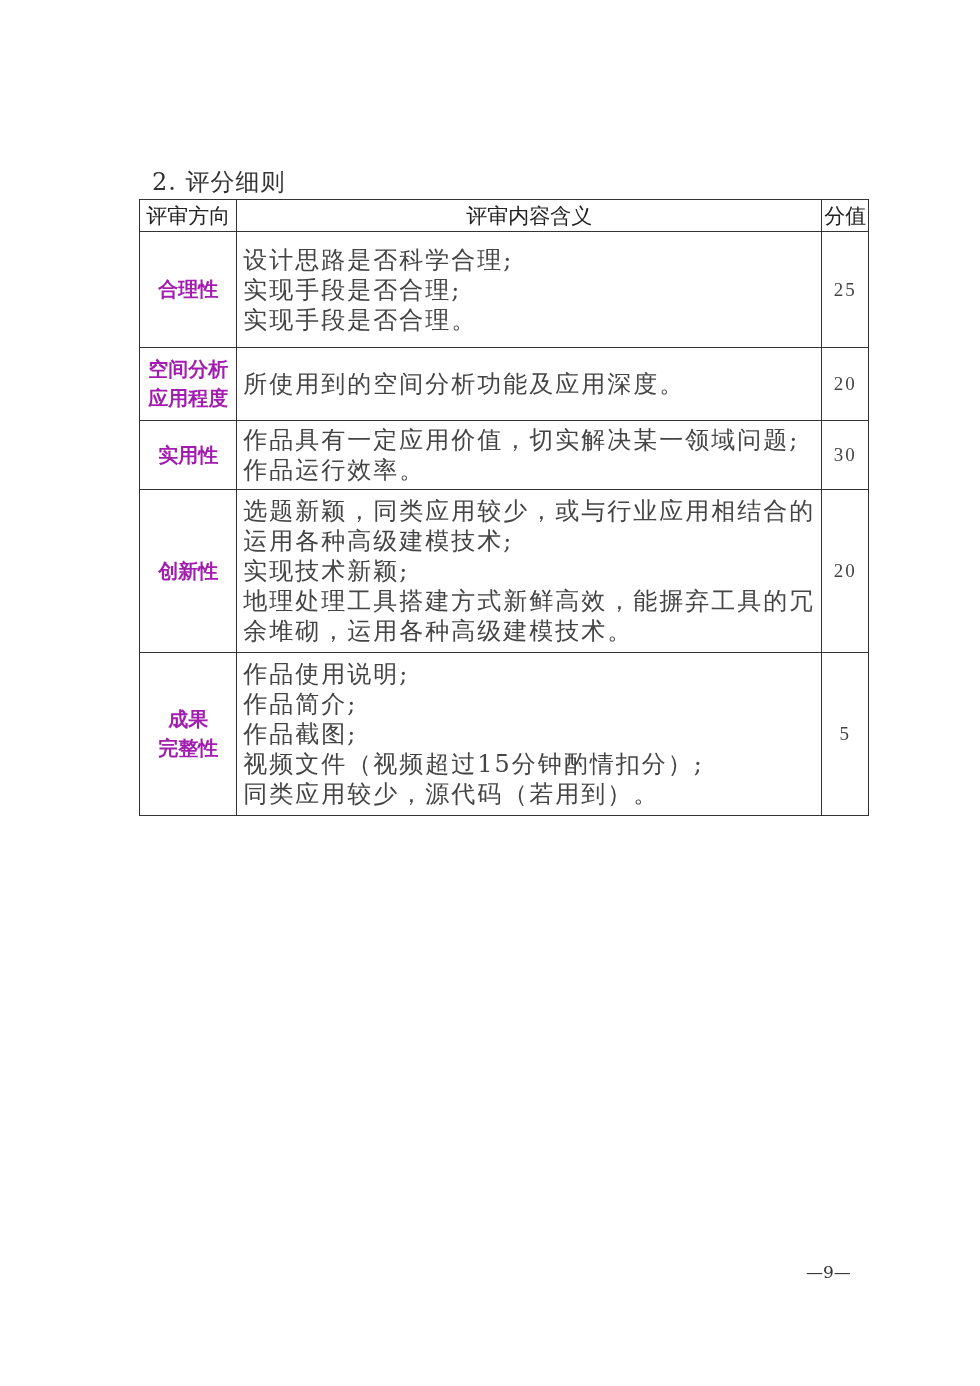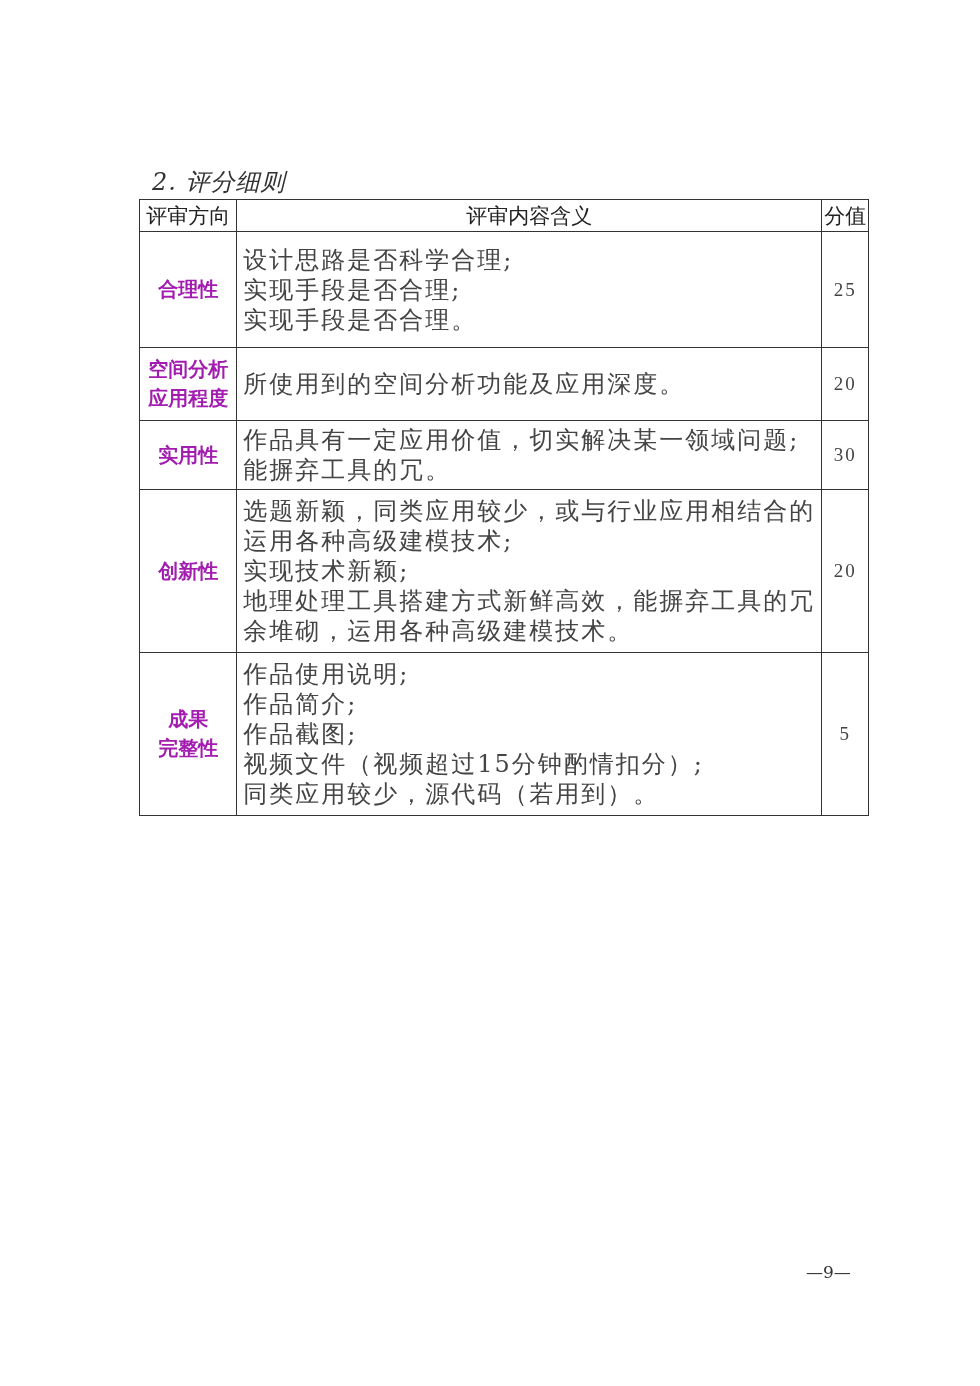--- a/index.html
+++ b/index.html
@@ -1,18 +1,18 @@
 <!DOCTYPE html>
 <html><head>
 <meta charset="utf-8">
 <style>
   html, body { margin:0; padding:0; background:#ffffff; }
   body { width:980px; height:1386px; position:relative; overflow:hidden;
          font-family:"DejaVu Serif","Liberation Serif",serif; color:#333; }
-  .section-title { position:absolute; left:152px; top:166px; font-size:24px; color:#333; letter-spacing:1px;font-style:italic; }
+  .section-title { position:absolute; left:152px; top:166px; font-size:24px; color:#333; letter-spacing:1px; }
   table.score { position:absolute; left:139px; top:199px; width:730px; border-collapse:collapse; }
   table.score td, table.score th { border:1.5px solid #333; }
   table.score th { font-family:"DejaVu Sans","Liberation Sans",sans-serif; font-weight:normal;
                    font-size:21px; height:31px; padding:0; color:#222; }
   td.dir { width:122px; text-align:center; font-family:"DejaVu Sans","Liberation Sans",sans-serif;
            font-weight:bold; font-size:20px; line-height:29px; color:#a21caf; }
   td.content { padding:4px 6px; font-size:24px; line-height:30px; color:#444; letter-spacing:2px; vertical-align:middle; }
   td.score-val { width:84px; text-align:center; font-size:19px; color:#444; letter-spacing:2px;font-family:Liberation Serif, serif; }
   .line { display:block; white-space:nowrap; }
   .page-number { position:absolute; left:806px; top:1262px; font-size:17px; color:#333; }
@@ -51,21 +51,21 @@
         <span class="line">所使用到的空间分析功能及应用深度。</span>
       </td>
       <td class="score-val">20</td>
     </tr>
     <tr style="height:65px">
       <td class="dir">
           <span class="line">实用性</span>
         </td>
       <td class="content">
         <span class="line">作品具有一定应用价值，切实解决某一领域问题;</span>
-        <span class="line">能摒弃工具的冗。</span>
+        <span class="line">作品运行效率。</span>
       </td>
       <td class="score-val">30</td>
     </tr>
     <tr style="height:163px">
       <td class="dir">
           <span class="line">创新性</span>
         </td>
       <td class="content">
         <span class="line">选题新颖，同类应用较少，或与行业应用相结合的</span>
         <span class="line">运用各种高级建模技术;</span>

